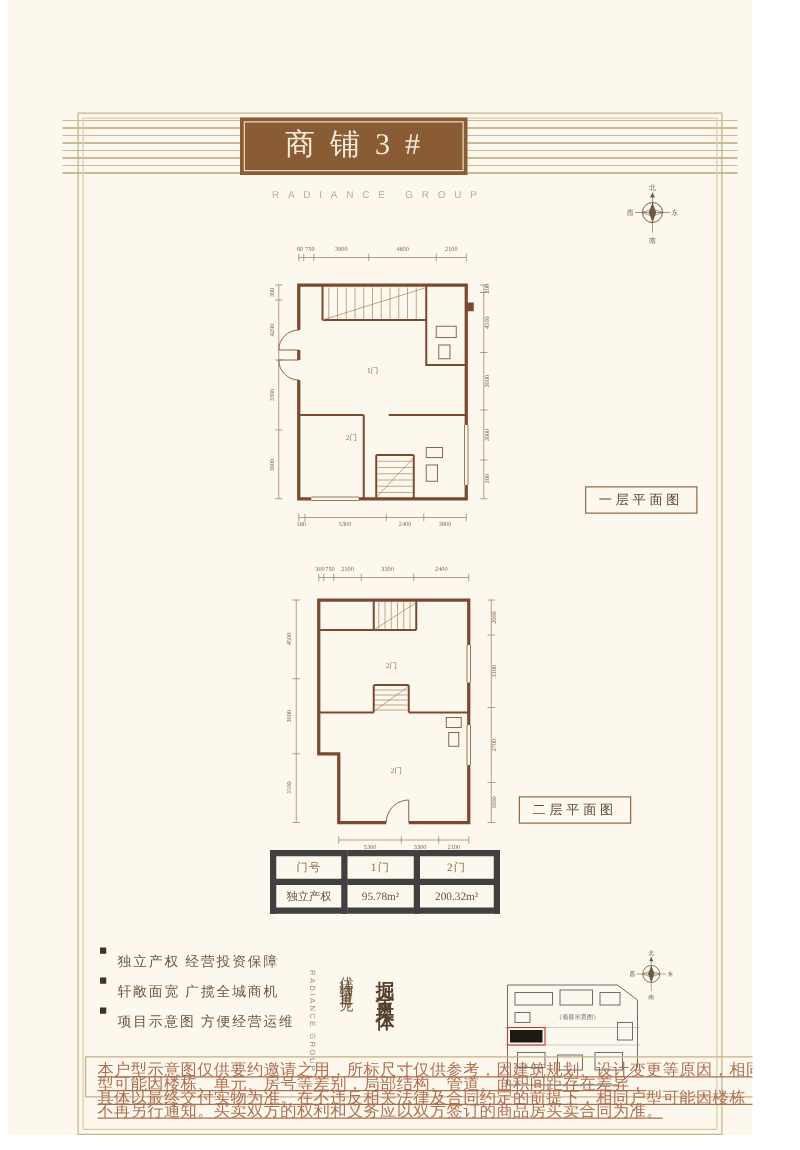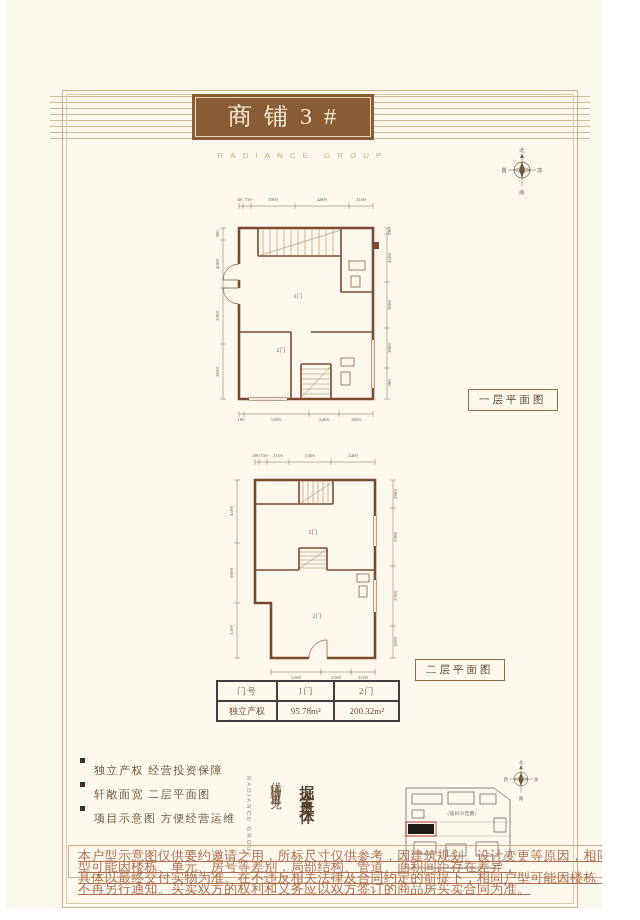--- a/index.html
+++ b/index.html
@@ -19,25 +19,25 @@
   .title-inner{position:absolute;inset:3px;border:1px solid #e8d7ba;}
   .title-text{position:absolute;inset:0;line-height:44px;text-align:center;color:#f4ead6;
     font-size:24px;letter-spacing:12px;padding-left:10px;}
   .subtitle-en{position:absolute;left:192px;top:151px;width:222px;text-align:center;
     font-size:8px;letter-spacing:7px;color:#c3ab8e;font-family:"Liberation Sans",sans-serif;}
 
   .plan-svg{position:absolute;}
   .plan-name{position:absolute;border:1px solid #8d6c48;padding:3px 10px;font-size:10.5px;
     letter-spacing:3px;color:#5e452e;background:transparent;}
   .plan1-name{left:428px;top:389px;margin-left:40px;}
-  .plan2-name{left:415px;top:637px;margin-top:22px;}
+  .plan2-name{left:415px;top:637px;}
 
   table.area{position:absolute;left:216px;top:680px;width:184px;border-collapse:collapse;
     font-size:9px;color:#6b5139;}
-  table.area th,table.area td{border:2px solid #404040;height:18px;text-align:center;
+  table.area th,table.area td{border:5px solid #404040;height:18px;text-align:center;
     font-weight:normal;padding:0 2px;}
   table.area th{color:#8a6a4a;letter-spacing:1px;}
   table.area .c0{width:64px;} table.area .c1{width:56px;} table.area .c2{width:64px;}
 
   .features{position:absolute;left:80px;top:758px;font-size:11px;letter-spacing:1.5px;color:#6d543c;}
   .feat{height:24px;line-height:24px;display:flex;align-items:flex-start;}
   .bullet{display:inline-block;width:5px;height:5px;background:#3f3227;margin-right:9px;flex:0 0 auto;}
 
   .aside-en{position:absolute;left:246px;top:776px;writing-mode:vertical-rl;
     font-size:6px;letter-spacing:2px;color:#9a8a76;font-family:"Liberation Sans",sans-serif;}
@@ -237,21 +237,21 @@
     </tbody>
   </table>
 
   <div class="features">
     <div class="feat">
       <span class="bullet"></span>
       <span>独立产权 经营投资保障</span>
     </div>
     <div class="feat">
       <span class="bullet"></span>
-      <span>轩敞面宽 二层平面图</span>
+      <span>轩敞面宽 广揽全城商机</span>
     </div>
     <div class="feat">
       <span class="bullet"></span>
       <span>项目示意图 方便经营运维</span>
     </div>
   </div>
 
   <div class="aside-en">RADIANCE GROUP</div>
   <div class="slogan">
     <span class="slogan-main">掘金奥体</span>

